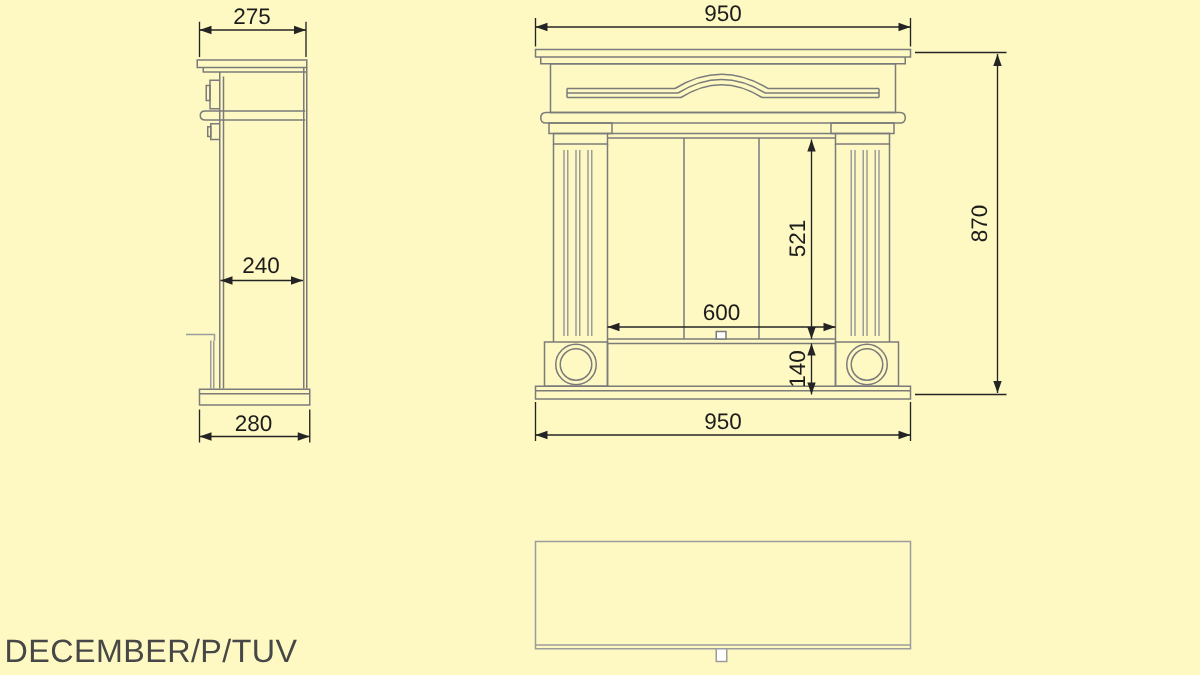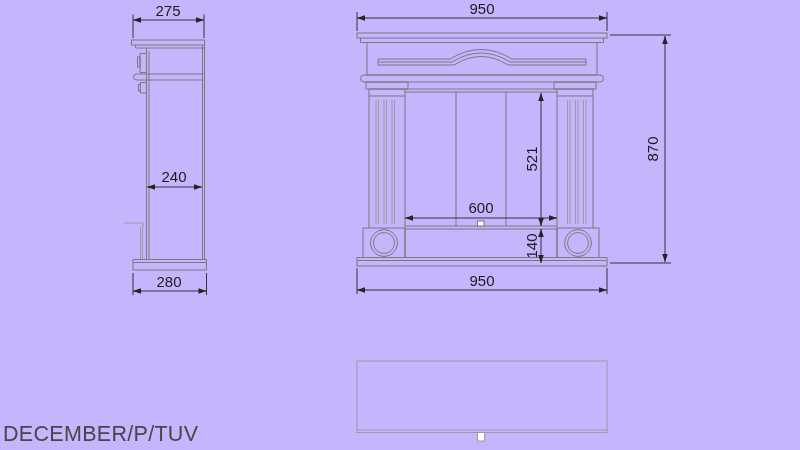--- a/index.html
+++ b/index.html
@@ -1,16 +1,16 @@
 <!DOCTYPE html>
 <html><head>
 <meta charset="utf-8">
 <style>
   html,body{margin:0;padding:0;background:#ffffff;}
-  .stage{position:relative;width:800px;height:450px;background:#c4b5fd;overflow:hidden;
+  .stage{position:relative;width:800px;height:450px;background:#fef9c3;overflow:hidden;
          font-family:"Liberation Sans",sans-serif;}
   svg{position:absolute;left:0;top:0;}
   .ol{stroke:#7b7b7b;fill:none;stroke-width:1;}
   .olf{stroke:#7b7b7b;fill:#ffffff;stroke-width:1;}
   .ll{stroke:#9c9c9c;fill:none;stroke-width:1;}
   .llf{stroke:#9c9c9c;fill:#ffffff;stroke-width:1;}
   .dl{stroke:#242424;fill:none;stroke-width:0.9;}
   .ar{fill:#242424;stroke:none;}
   .dim-text{font-family:"Liberation Sans",sans-serif;font-size:15px;fill:#1c1c1c;}
   .title-text{font-family:"Liberation Sans",sans-serif;font-size:21.5px;fill:#474747;letter-spacing:0.3px;}

